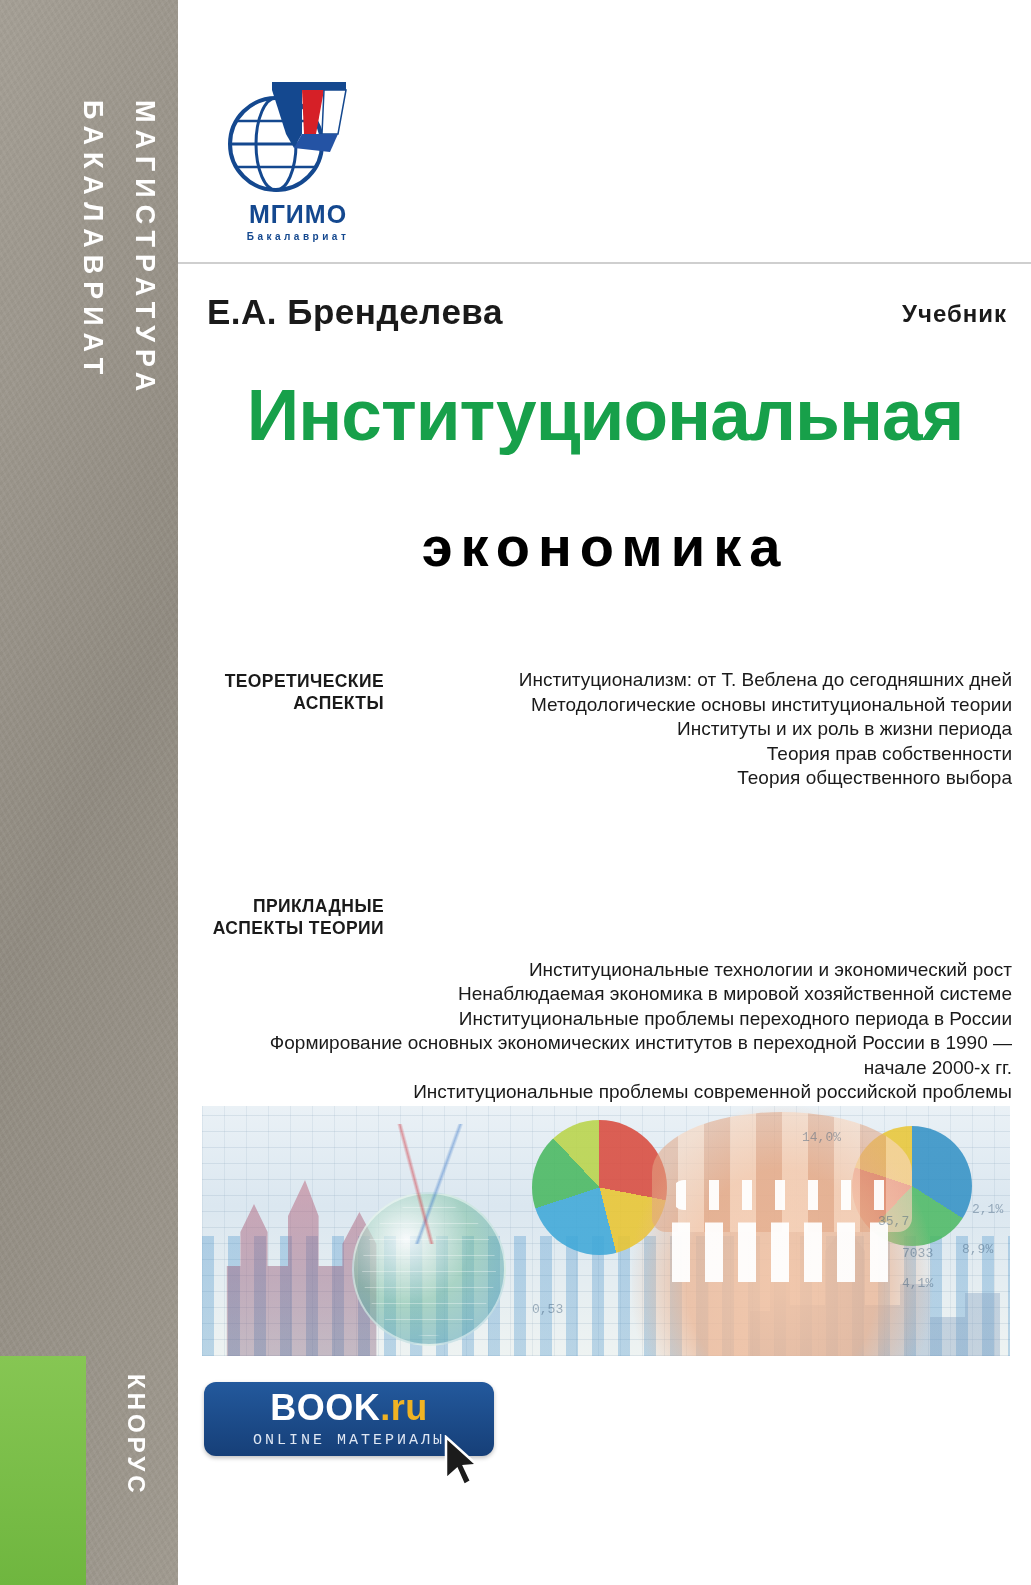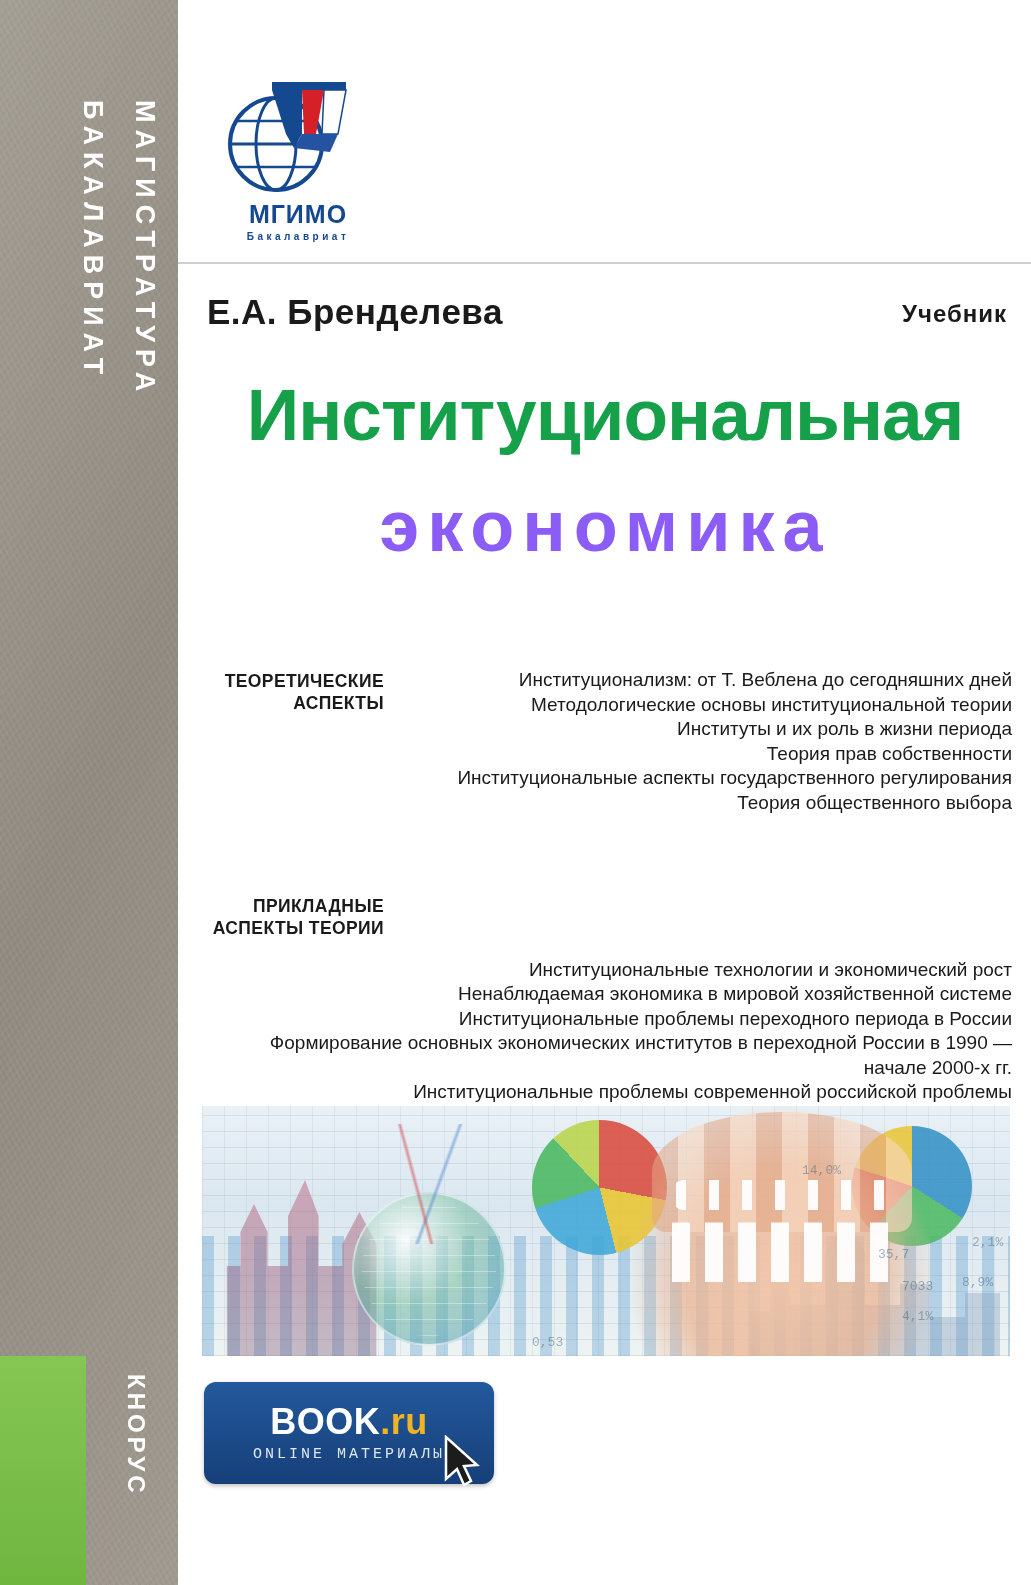--- a/index.html
+++ b/index.html
@@ -156,25 +156,25 @@
     font-size: 73px;
     font-weight: bold;
     color: #17a04a;
     letter-spacing: -1px;
     line-height: 1;
     text-align: center;
   }
   .title-sub {
     position: absolute;
     left: 22px;
-    top: 490px;
+    top: 519px;
     width: 810px;
-    font-size: 72px;
-    font-weight: bold;
-    color: #8b5cf6;
+    font-size: 56px;
+    font-weight: bold;
+    color: #000000;
     letter-spacing: 8px;
     line-height: 1;
     text-align: center;
   }
 
   
   .section {
     position: absolute;
     left: 24px;
     width: 810px;
@@ -293,31 +293,30 @@
   .skyline-right {
     position: absolute; right: 10px; bottom: 0; width: 250px; height: 150px;
     background: linear-gradient(180deg, rgba(150,175,200,0.45), rgba(120,150,185,0.35));
     clip-path: polygon(0% 100%, 0% 70%, 8% 70%, 8% 48%, 16% 48%, 16% 66%, 30% 66%, 30% 30%, 38% 12%, 46% 30%, 46% 66%, 60% 66%, 60% 52%, 72% 52%, 72% 74%, 86% 74%, 86% 58%, 100% 58%, 100% 100%);
   }
   .numbers-overlay {
     position: absolute; inset: 0;
     font-size: 13px;
     color: rgba(60,90,120,0.45);
     font-family: "Liberation Mono", monospace;
-    margin-top: 33px;
   }
   .numbers-overlay span { position: absolute; white-space: nowrap; }
 
   
   .book-badge {
     position: absolute;
     left: 26px;
     top: 1382px;
     width: 290px;
-    height: 102px;
+    height: 74px;
     border-radius: 12px;
     background: #1b4f91;
     background-image: linear-gradient(180deg, #23599d 0%, #163f78 100%);
     box-shadow: 0 2px 4px rgba(0,0,0,0.25);
     display: flex;
     flex-direction: column;
     align-items: center;
     justify-content: center;
   }
   .book-badge .bb-main {
@@ -392,21 +391,20 @@
     <div class="title-main">Институциональная</div>
     <div class="title-sub">экономика</div>
 
     <div class="section" id="section-theory">
       <div class="section-label">Теоретические аспекты</div>
       <div class="section-list">
         <div>Институционализм: от Т. Веблена до сегодняшних дней</div>
         <div>Методологические основы институциональной теории</div>
         <div>Институты и их роль в жизни периода</div>
         <div>Теория прав собственности</div>
-        <div>Институциональные аспекты государственного регулирования</div>
         <div>Теория общественного выбора</div>
       </div>
     </div>
 
     <div class="section" id="section-applied">
       <div class="section-label">Прикладные аспекты теории</div>
       <div class="section-list">
         <div>Институциональные технологии и экономический рост</div>
         <div>Ненаблюдаемая экономика в мировой хозяйственной системе</div>
         <div>Институциональные проблемы переходного периода в России</div>

